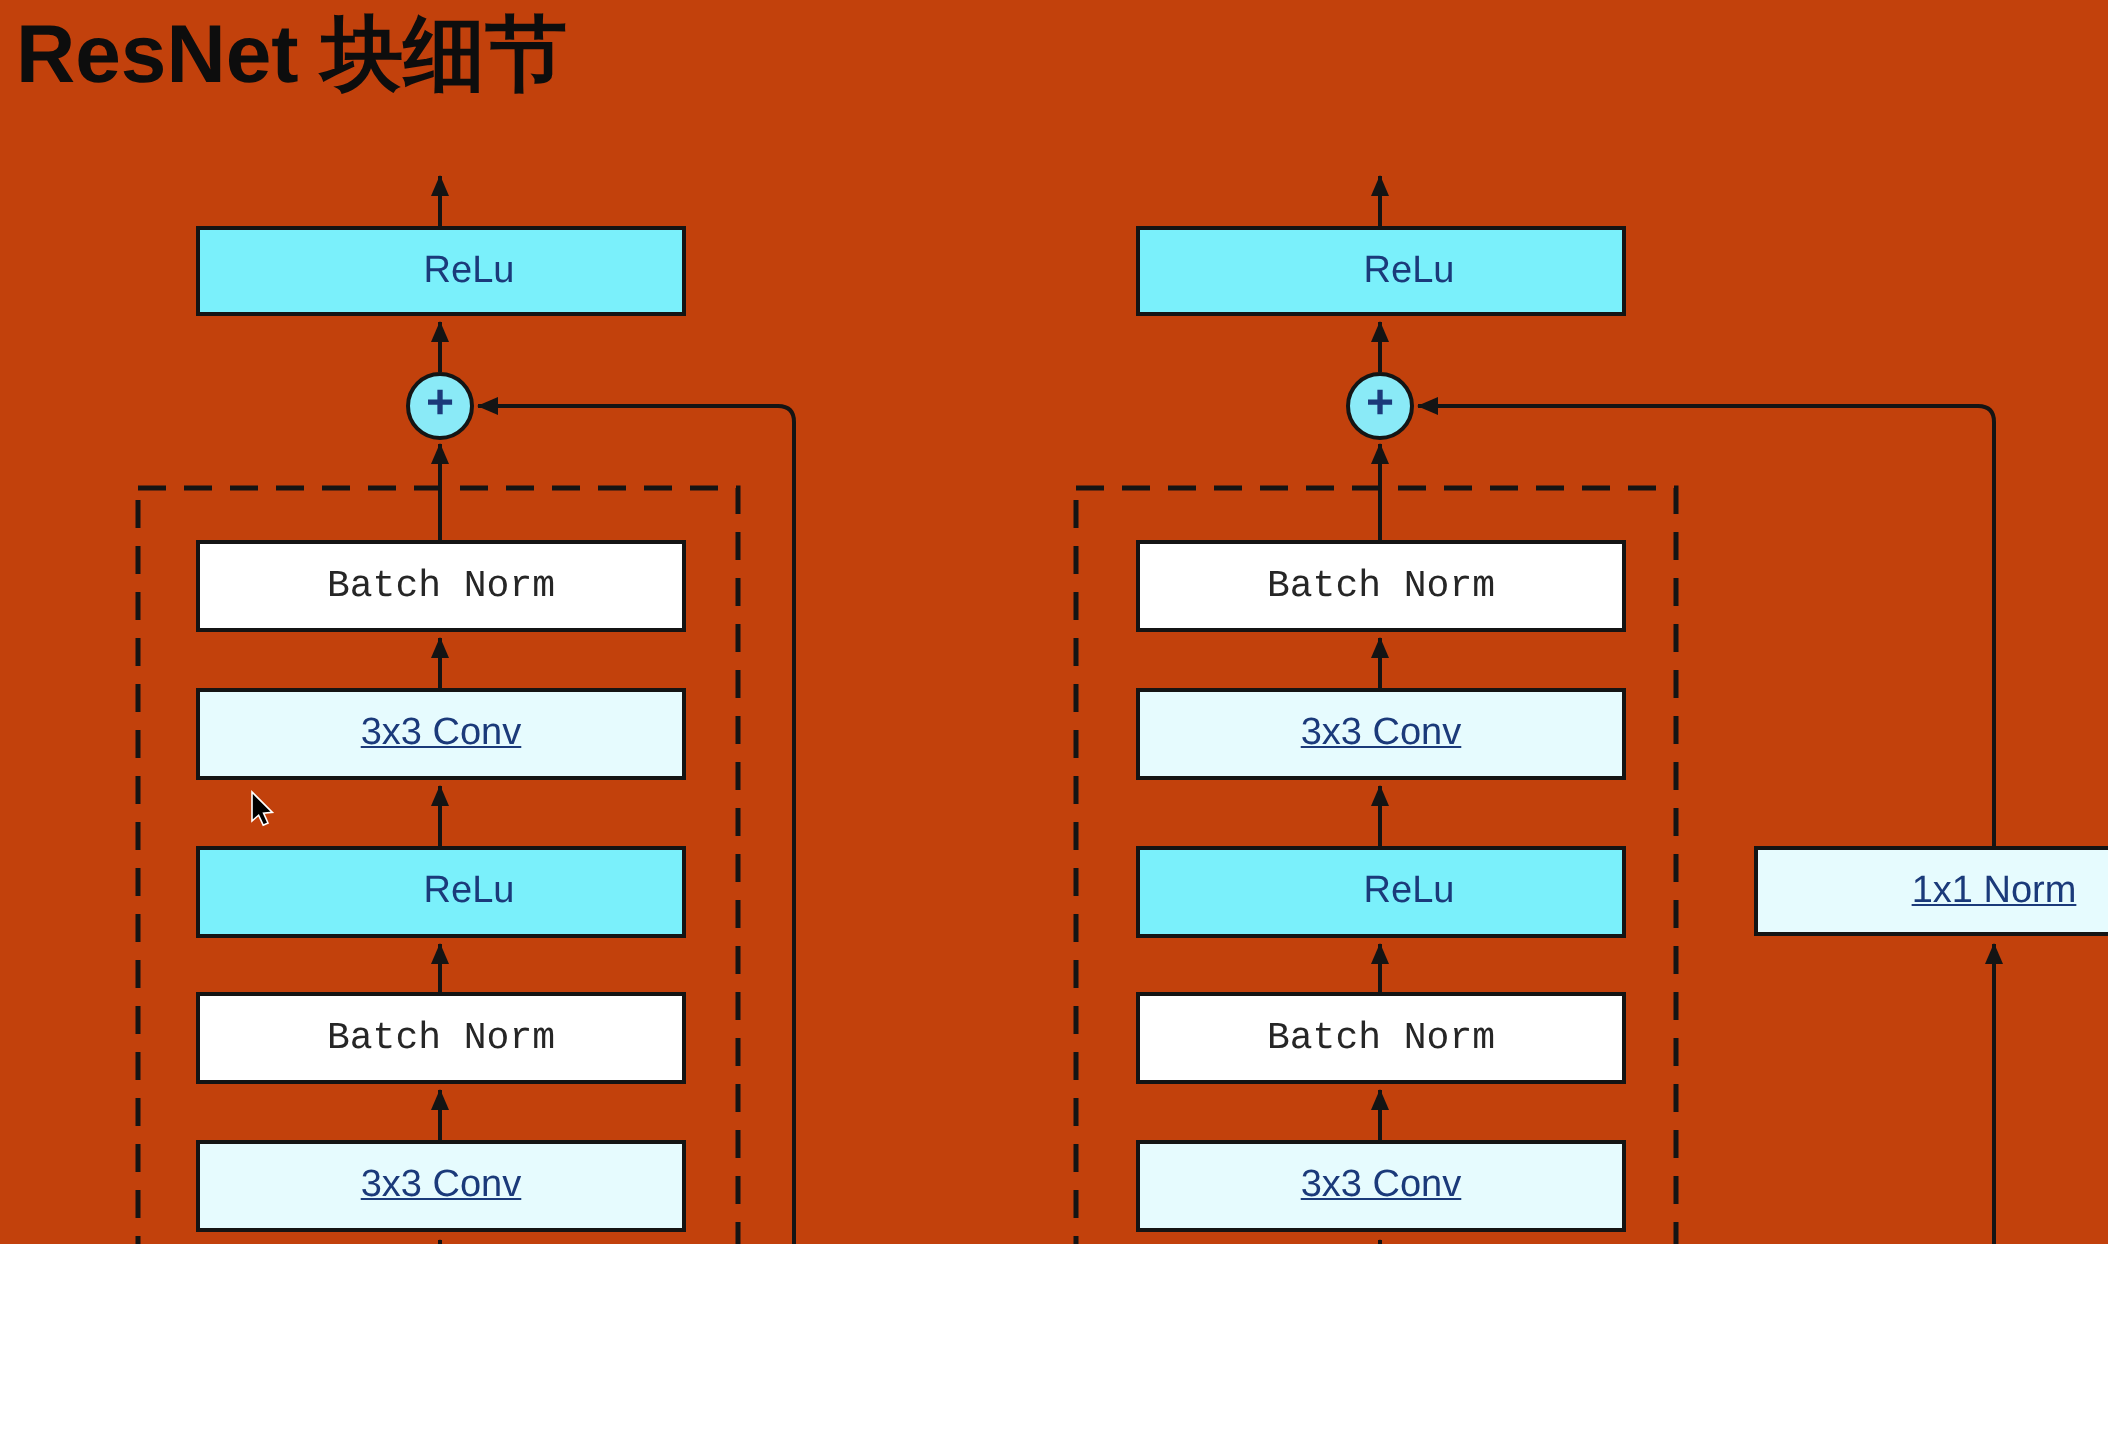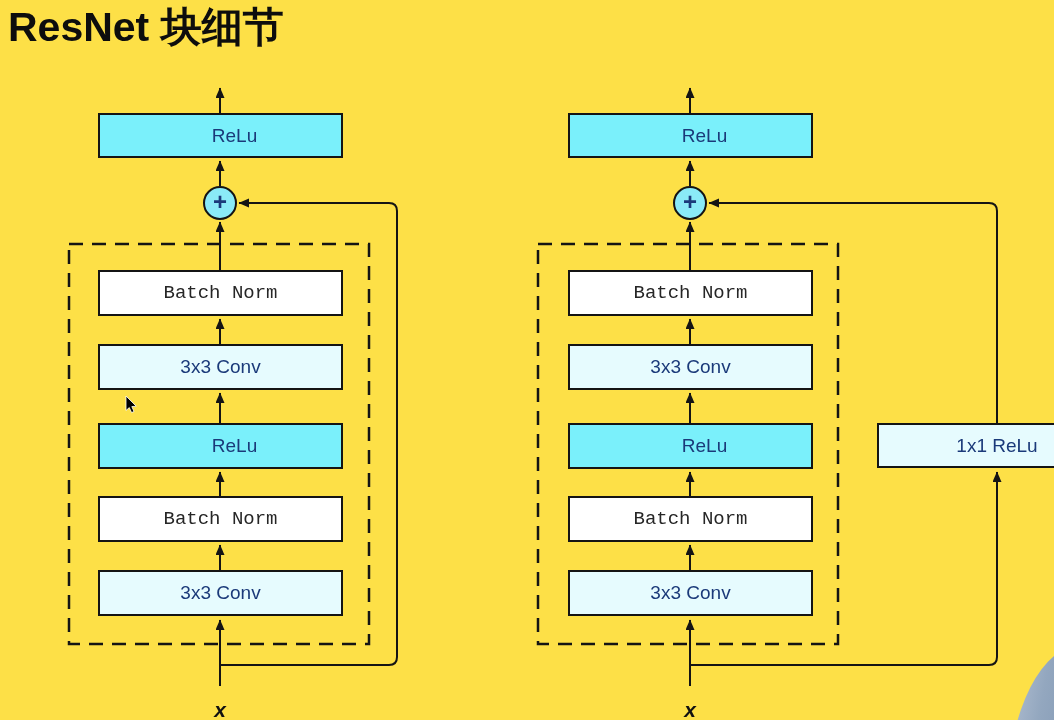--- a/index.html
+++ b/index.html
@@ -1,32 +1,32 @@
 <!DOCTYPE html>
 <html><head>
 <meta charset="utf-8">
 <style>
   html,body{margin:0;padding:0;background:#ffffff;}
   .canvas{
-    position:relative;width:1054px;height:720px;background:#fde047;
+    position:relative;width:1054px;height:622px;background:#c2410c;
     overflow:hidden;font-family:"Liberation Sans",sans-serif;
   }
   .title{
     position:absolute;left:8px;top:0px;margin:0;
     font-size:41px;font-weight:700;color:#0d0d0d;
     font-family:"Liberation Sans",sans-serif;letter-spacing:0;
   }
   .wires{position:absolute;left:0;top:0;z-index:1;}
   .box{
     position:absolute;box-sizing:border-box;border:2px solid #141414;
     display:flex;align-items:center;justify-content:center;
     font-size:19px;z-index:2;
   }
   .cyan{background:#7af0fb;color:#1b3a7a;padding-left:28px;}
-  .lightcyan{background:#e6fbfe;color:#1b3a7a;}
+  .lightcyan{background:#e6fbfe;color:#1b3a7a;text-decoration:underline;}
   .white{background:#ffffff;color:#262626;font-family:Liberation Mono, monospace;}
   .addcircle{
     position:absolute;box-sizing:border-box;width:34px;height:34px;
     border:2.5px solid #141414;border-radius:50%;background:#8aeaf7;
     display:flex;align-items:center;justify-content:center;
     color:#1b3a7a;font-size:24px;font-weight:700;z-index:2;line-height:1;
     padding-bottom:2px;
   }
   .xlabel{
     position:absolute;width:40px;text-align:center;z-index:2;
@@ -115,21 +115,21 @@
   <div class="box cyan" style="left:568px;top:423px;width:245px;height:46px;">
     <span>ReLu</span>
   </div>
   <div class="box white" style="left:568px;top:496px;width:245px;height:46px;">
     <span>Batch Norm</span>
   </div>
   <div class="box lightcyan" style="left:568px;top:570px;width:245px;height:46px;">
     <span>3x3 Conv</span>
   </div>
   <div class="box lightcyan" style="left:877px;top:423px;width:240px;height:45px;">
-    <span>1x1 ReLu</span>
+    <span>1x1 Norm</span>
   </div>
   <div class="xlabel" style="left:670px;top:698px;">x</div>
 
   <div class="head"></div>
 
   <svg class="cursor" width="1054" height="720" viewBox="0 0 1054 720">
     <polygon points="126,396 126,410.5 129.3,407.6 131.6,412.6 134,411.5 131.8,406.6 136.2,406.2" fill="#000000" stroke="#ffffff" stroke-width="0.8"></polygon>
   </svg>
 
 </div>

